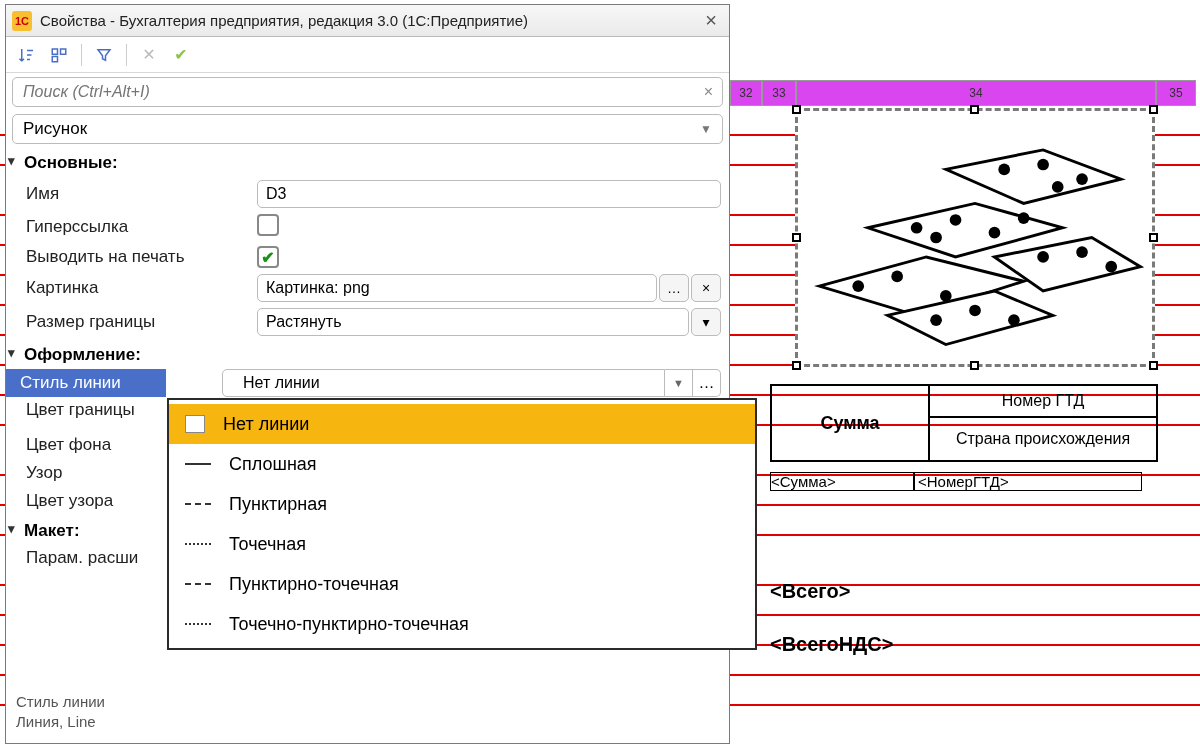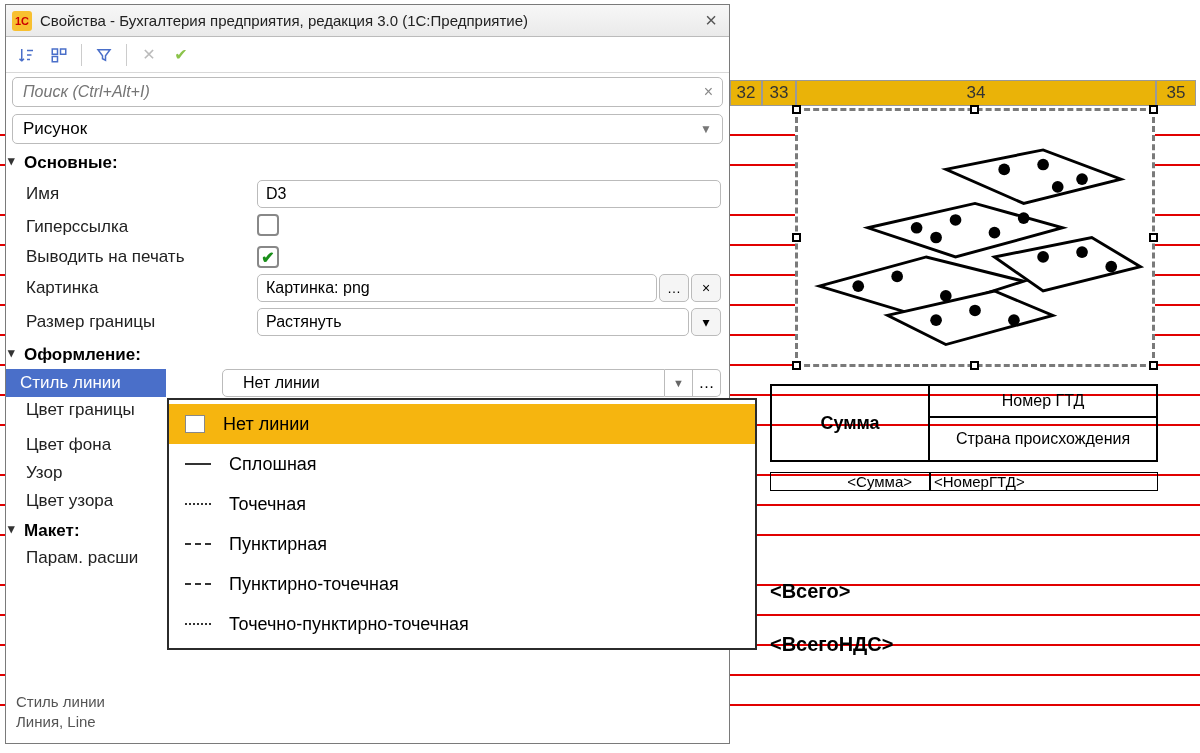--- a/index.html
+++ b/index.html
@@ -1,21 +1,21 @@
 <!DOCTYPE html>
 <html><head>
 <meta charset="utf-8">
 <style>
   * { box-sizing: border-box; font-family: Arial, Helvetica, sans-serif; }
   body { margin: 0; width: 1200px; height: 753px; background: #fff; overflow: hidden; position: relative; font-size: 16px; }
 
   
   .sheet { position: absolute; left: 0; top: 80px; width: 1200px; }
   .sheet-header { display: flex; height: 26px; }
-  .sheet-header .colhead { border: 1px solid #999; background: #eab308; font-size: 17px; color: #333; display:flex; align-items:center; justify-content:center; }
+  .sheet-header .colhead { border: 1px solid #999; background: #d946ef; font-size: 12px; color: #333; display:flex; align-items:center; justify-content:center; }
   .sheet-header .c32 { width:32px; margin-left:730px;}
   .sheet-header .c33 { width:34px;}
   .sheet-header .c34 { width:360px; }
   .sheet-header .c35 { width:40px; }
 
   .sheet-rows { position:absolute; left:0; top:26px; width:1200px; }
   .redrow { height:30px; border-bottom:2px solid #e10000; }
   .bigrow { height:50px; border-bottom:2px solid #e10000; }
 
   
@@ -34,21 +34,21 @@
   
   .doc-table { position:absolute; left:770px; top:384px; width:400px; z-index:4; }
   .doc-table .hdrow { display:flex; }
   .doc-table .cell { border:2px solid #000; padding:4px 6px; font-weight:bold; text-align:center; font-size:18px; }
   .sumcell { width:160px; height:78px; display:flex;align-items:center;justify-content:center; }
   .rightcol { width:228px; display:flex; flex-direction:column; }
   .rightcol .sub { height:34px; display:flex;align-items:center;justify-content:center; border:2px solid #000; border-left:0; }
   .rightcol .sub2 { height:44px; display:flex;align-items:center;justify-content:center; border:2px solid #000; border-top:0; border-left:0;}
 
   .datarow { display:flex; margin-top:10px; font-size:15px; }
-  .datarow .dc1{ width:160px; text-align:right; padding-right:17px; border:1px solid #000;}
+  .datarow .dc1{ width:144px; padding-right:9px; border:1px solid #000;}
   .datarow .dc2{ width:228px; border:1px solid #000; padding-left:3px;}
 
   .totals { position:absolute; left:770px; top:580px; font-size:20px; font-weight:bold; }
   .totals div { margin-bottom:30px; }
 
   
   .propwin {
     position:absolute; left:5px; top:4px; width:725px; height:740px;
     border:1px solid #7a7a7a; background:#fff; z-index:20;
     display:flex; flex-direction:column;
@@ -321,34 +321,34 @@
     <span>Нет линии</span>
   </div>
   <div class="opt">
     <span class="preview">
         <span class="lp"></span>
       </span>
     <span>Сплошная</span>
   </div>
   <div class="opt">
     <span class="preview">
+        <span class="lp dash"></span>
+      </span>
+    <span>Пунктирная</span>
+  </div>
+  <div class="opt">
+    <span class="preview">
         <span class="lp dot"></span>
       </span>
     <span>Точечная</span>
   </div>
   <div class="opt">
     <span class="preview">
         <span class="lp dash"></span>
       </span>
-    <span>Пунктирная</span>
-  </div>
-  <div class="opt">
-    <span class="preview">
-        <span class="lp dash"></span>
-      </span>
     <span>Пунктирно-точечная</span>
   </div>
   <div class="opt">
     <span class="preview">
         <span class="lp dot"></span>
       </span>
     <span>Точечно-пунктирно-точечная</span>
   </div>
 </div>
 

